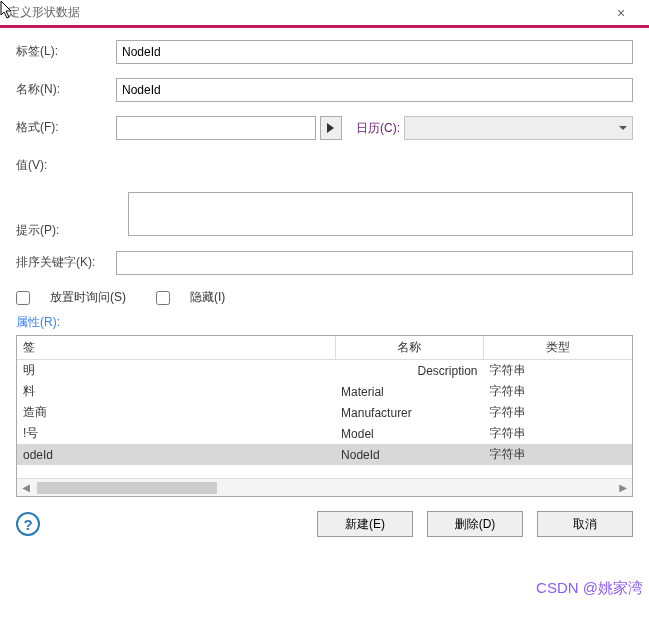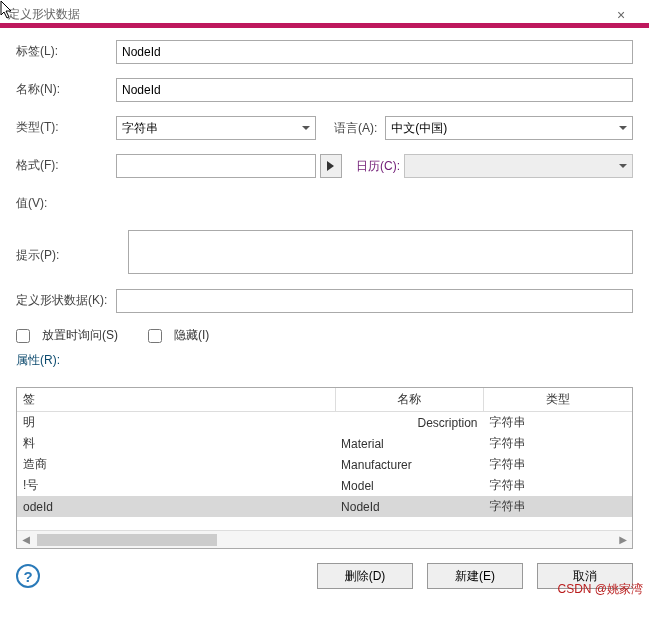--- a/index.html
+++ b/index.html
@@ -1,62 +1,62 @@
 <!DOCTYPE html>
 <html><head>
 <meta charset="utf-8">
 <style>
 * { box-sizing: border-box; margin: 0; padding: 0; }
 body { font-family: "Microsoft YaHei", "Segoe UI", sans-serif; font-size: 12px; background: #fff; color: #333; width: 649px; height: 638px; overflow: hidden; position: relative; }
-.titlebar { height: 28px; border-bottom: 5px solid #be185d; display: flex; align-items: flex-end; padding: 0 8px; justify-content: space-between; }
+.titlebar { height: 28px; border-bottom: 3px solid #be185d; display: flex; align-items: center; padding: 0 8px; justify-content: space-between; }
 .titlebar .title { color: #666; }
 .close-x { width: 40px; text-align: center; color: #666; font-size: 14px; cursor: pointer; }
 .cursor { position: absolute; top: 0; left: 0; z-index: 10; }
 .content { padding: 12px 16px 0 16px; }
 .form-row { display: flex; align-items: flex-start; margin-bottom: 12px; min-height: 26px; }
-.form-row.tall { align-items: center; gap: 12px; }
+.form-row.tall { align-items: flex-end; gap: 12px; }
 .form-label { width: 100px; color: #444; padding-top: 3px; }
 .form-field { flex: 1; }
 input.tf, textarea.tf, select.sel { width: 100%; border: 1px solid #aaa; padding: 3px 5px; font-family: inherit; font-size: 12px; background: #fff; height: 24px; }
 textarea.tf { height: 44px; resize: none; }
 .sel { appearance: none; background: #efefef; padding-right: 20px; position: relative; }
 .sel-wrap { position: relative; display: inline-block; }
 .sel-wrap::after { content: ""; position: absolute; right: 6px; top: 50%; transform: translateY(-50%); border: 4px solid transparent; border-top-color: #555; margin-top: 2px; pointer-events: none; }
 .sel-wrap.disabled .sel { background: #e8e8e8; color: #aaa; }
 .row-two { display: flex; gap: 8px; align-items: center; }
 .row-two .sel-wrap { flex: 1; }
 .lang-label { color: #444; white-space: nowrap; padding-left: 10px; }
 .lang-label.disabled { color: #701a75; }
 .fmt-row { display: flex; gap: 4px; align-items: center; width: 100%; }
 .fmt-row input { width: 200px; }
 .play-btn { width: 22px; height: 24px; border: 1px solid #aaa; background: #efefef; display: flex; align-items: center; justify-content: center; cursor: pointer; }
 .play-btn::before { content: ""; border: 5px solid transparent; border-left: 7px solid #333; margin-left: 3px; }
 .checks { display: flex; gap: 30px; margin: 8px 0 8px 0; }
-.chk { display: flex; align-items: center; gap: 12px; }
+.chk { display: flex; align-items: center; gap: 20px; }
 .chk input { width: 14px; height: 14px; }
-.attr-label { margin-bottom: 18px; color: #0c4a6e; }
+.attr-label { margin-bottom: 4px; color: #3b82f6; }
 .table-wrap { border: 1px solid #aaa; height: 162px; display: flex; flex-direction: column; }
 .table-scroll { flex: 1; overflow: hidden; }
 table { width: 100%; border-collapse: collapse; font-size: 12px; }
 th { background: #fff; border: 1px solid #ddd; border-top: none; padding: 3px 6px; font-weight: normal; text-align: center; }
 th:first-child { border-left: none; }
 th:last-child { border-right: none; }
 td { padding: 2px 6px; }
 tr.selected td { background: #d8d8d8; }
 .col0 { width: 300px; text-align: left; }
 .col1 { width: 140px; }
 .col2 { width: 140px; }
 .hscroll { height: 18px; border-top: 1px solid #ddd; background: #f5f5f5; display: flex; align-items: center; }
 .hscroll .arrow { width: 18px; text-align: center; color: #888; cursor: pointer; font-size: 10px; }
 .hscroll .thumb { width: 180px; height: 12px; background: #ccc; margin-left: 2px; }
 .button-row { display: flex; justify-content: space-between; align-items: center; padding: 14px 16px; }
 .help-icon { width: 24px; height: 24px; border: 2px solid #2a7ab9; border-radius: 50%; display: flex; align-items: center; justify-content: center; color: #2a7ab9; font-weight: bold; font-size: 15px; cursor: pointer; }
 .btns { display: flex; gap: 14px; }
 button.dlg { width: 96px; height: 26px; border: 1px solid #999; background: #efefef; font-family: inherit; font-size: 12px; cursor: pointer; }
-.watermark { position: absolute; right: 6px; bottom: 40px; color: #b91c1c; font-size: 12px; z-index: 5; pointer-events: none; }
+.watermark { position: absolute; right: 6px; bottom: 40px; color: #8b5cf6; font-size: 15px; z-index: 5; pointer-events: none; }
 </style>
 </head>
 <body>
 
 <svg class="cursor" width="16" height="20">
   <path d="M1 1 L1 15 L4 12 L7 18 L9 17 L6 11 L11 11 Z" fill="#fff" stroke="#000" stroke-width="1"></path>
 </svg>
 
 <div class="titlebar">
   <span class="title">定义形状数据</span>
@@ -68,32 +68,20 @@
   <div class="form-row">
     <div class="form-label">标签(L):</div>
     <div class="form-field"><input class="tf" value="NodeId" style=""></div>
   </div>
 
   <div class="form-row">
     <div class="form-label">名称(N):</div>
     <div class="form-field"><input class="tf" value="NodeId" style=""></div>
   </div>
 
-  <div class="form-row">
-    <div class="form-label">类型(T):</div>
-    <div class="form-field row-two">
-      <span class="sel-wrap" style="width:200px;flex:none;">
-        <select class="sel"><option>字符串</option></select>
-      </span>
-      <span class="lang-label">语言(A):</span>
-      <span class="sel-wrap" style="flex:1;">
-        <select class="sel"><option>中文(中国)</option></select>
-      </span>
-    </div>
-  </div>
 
   <div class="form-row">
     <div class="form-label">格式(F):</div>
     <div class="form-field fmt-row">
       <input class="tf" value="" style="">
       <div class="play-btn"></div>
       <span class="lang-label disabled">日历(C):</span>
       <span class="sel-wrap disabled" style="flex:1;">
         <select class="sel" disabled=""><option></option></select>
       </span>
@@ -103,21 +91,21 @@
   <div class="form-row">
     <div class="form-label">值(V):</div>
   </div>
 
   <div class="form-row tall">
     <div class="form-label">提示(P):</div>
     <div class="form-field"><textarea class="tf" style=""></textarea></div>
   </div>
 
   <div class="form-row">
-    <div class="form-label">定义形状数据(K):</div>
+    <div class="form-label">排序关键字(K):</div>
     <div class="form-field"><input class="tf" value="" style=""></div>
   </div>
 
   <div class="checks">
     <label class="chk">
       <input type="checkbox" style="">
       <span>放置时询问(S)</span>
     </label>
     <label class="chk">
       <input type="checkbox" style="">
@@ -172,19 +160,19 @@
       <div style="flex:1"></div>
       <span class="arrow">▶</span>
     </div>
   </div>
 
 </div>
 
 <div class="button-row">
   <div class="help-icon">?</div>
   <div class="btns">
+    <button class="dlg">新建(E)</button>
     <button class="dlg">删除(D)</button>
-    <button class="dlg">新建(E)</button>
     <button class="dlg">取消</button>
   </div>
 </div>
 
 <div class="watermark">CSDN @姚家湾</div>
 
 </body></html>

